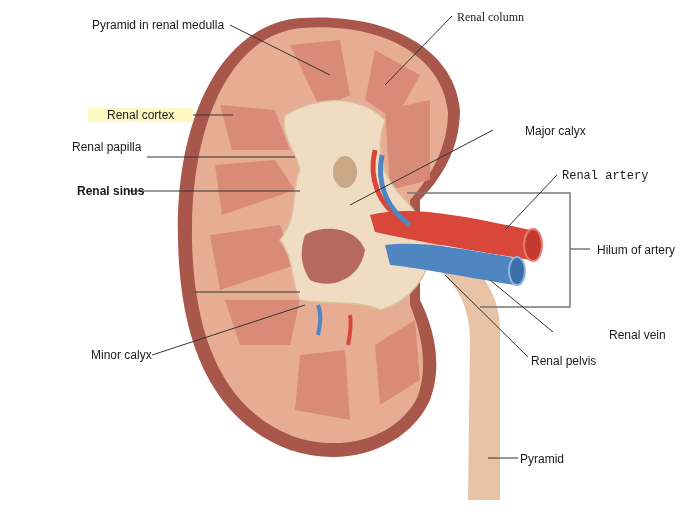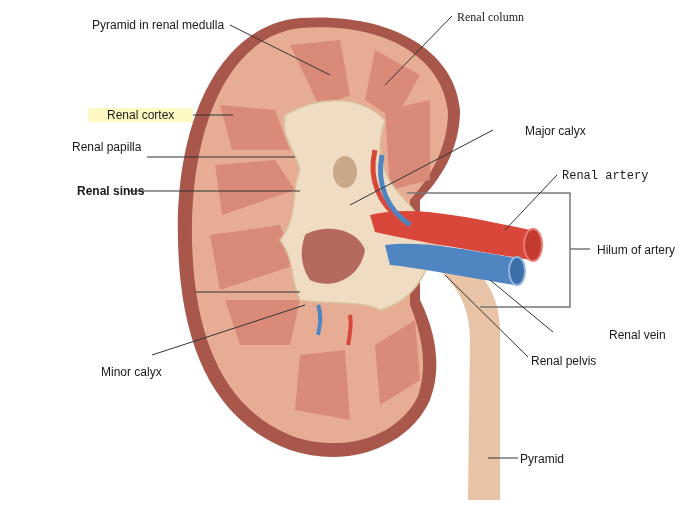--- a/index.html
+++ b/index.html
@@ -71,16 +71,16 @@
 
   <span class="lbl" style="left:92px;top:18px;">Pyramid in renal medulla</span>
   <span class="lbl" style="left:457px;top:10px;font-family:Liberation Serif, serif;">Renal column</span>
   <span class="lbl hl" style="left:88px;top:108px;">Renal cortex</span>
   <span class="lbl" style="left:497px;top:124px;margin-left:28px;">Major calyx</span>
   <span class="lbl" style="left:72px;top:140px;">Renal papilla</span>
   <span class="lbl" style="left:562px;top:169px;font-family:Liberation Mono, monospace;">Renal artery</span>
   <span class="lbl" style="left:77px;top:184px;font-weight:bold;">Renal sinus</span>
   <span class="lbl" style="left:597px;top:243px;">Hilum of artery</span>
   <span class="lbl" style="left:561px;top:328px;margin-left:48px;">Renal vein</span>
-  <span class="lbl" style="left:91px;top:365px;margin-left:10px;">Minor calyx</span>
+  <span class="lbl" style="left:91px;top:348px;">Minor calyx</span>
   <span class="lbl" style="left:531px;top:354px;">Renal pelvis</span>
   <span class="lbl" style="left:520px;top:452px;">Pyramid</span>
 </div>
 
 </body></html>

